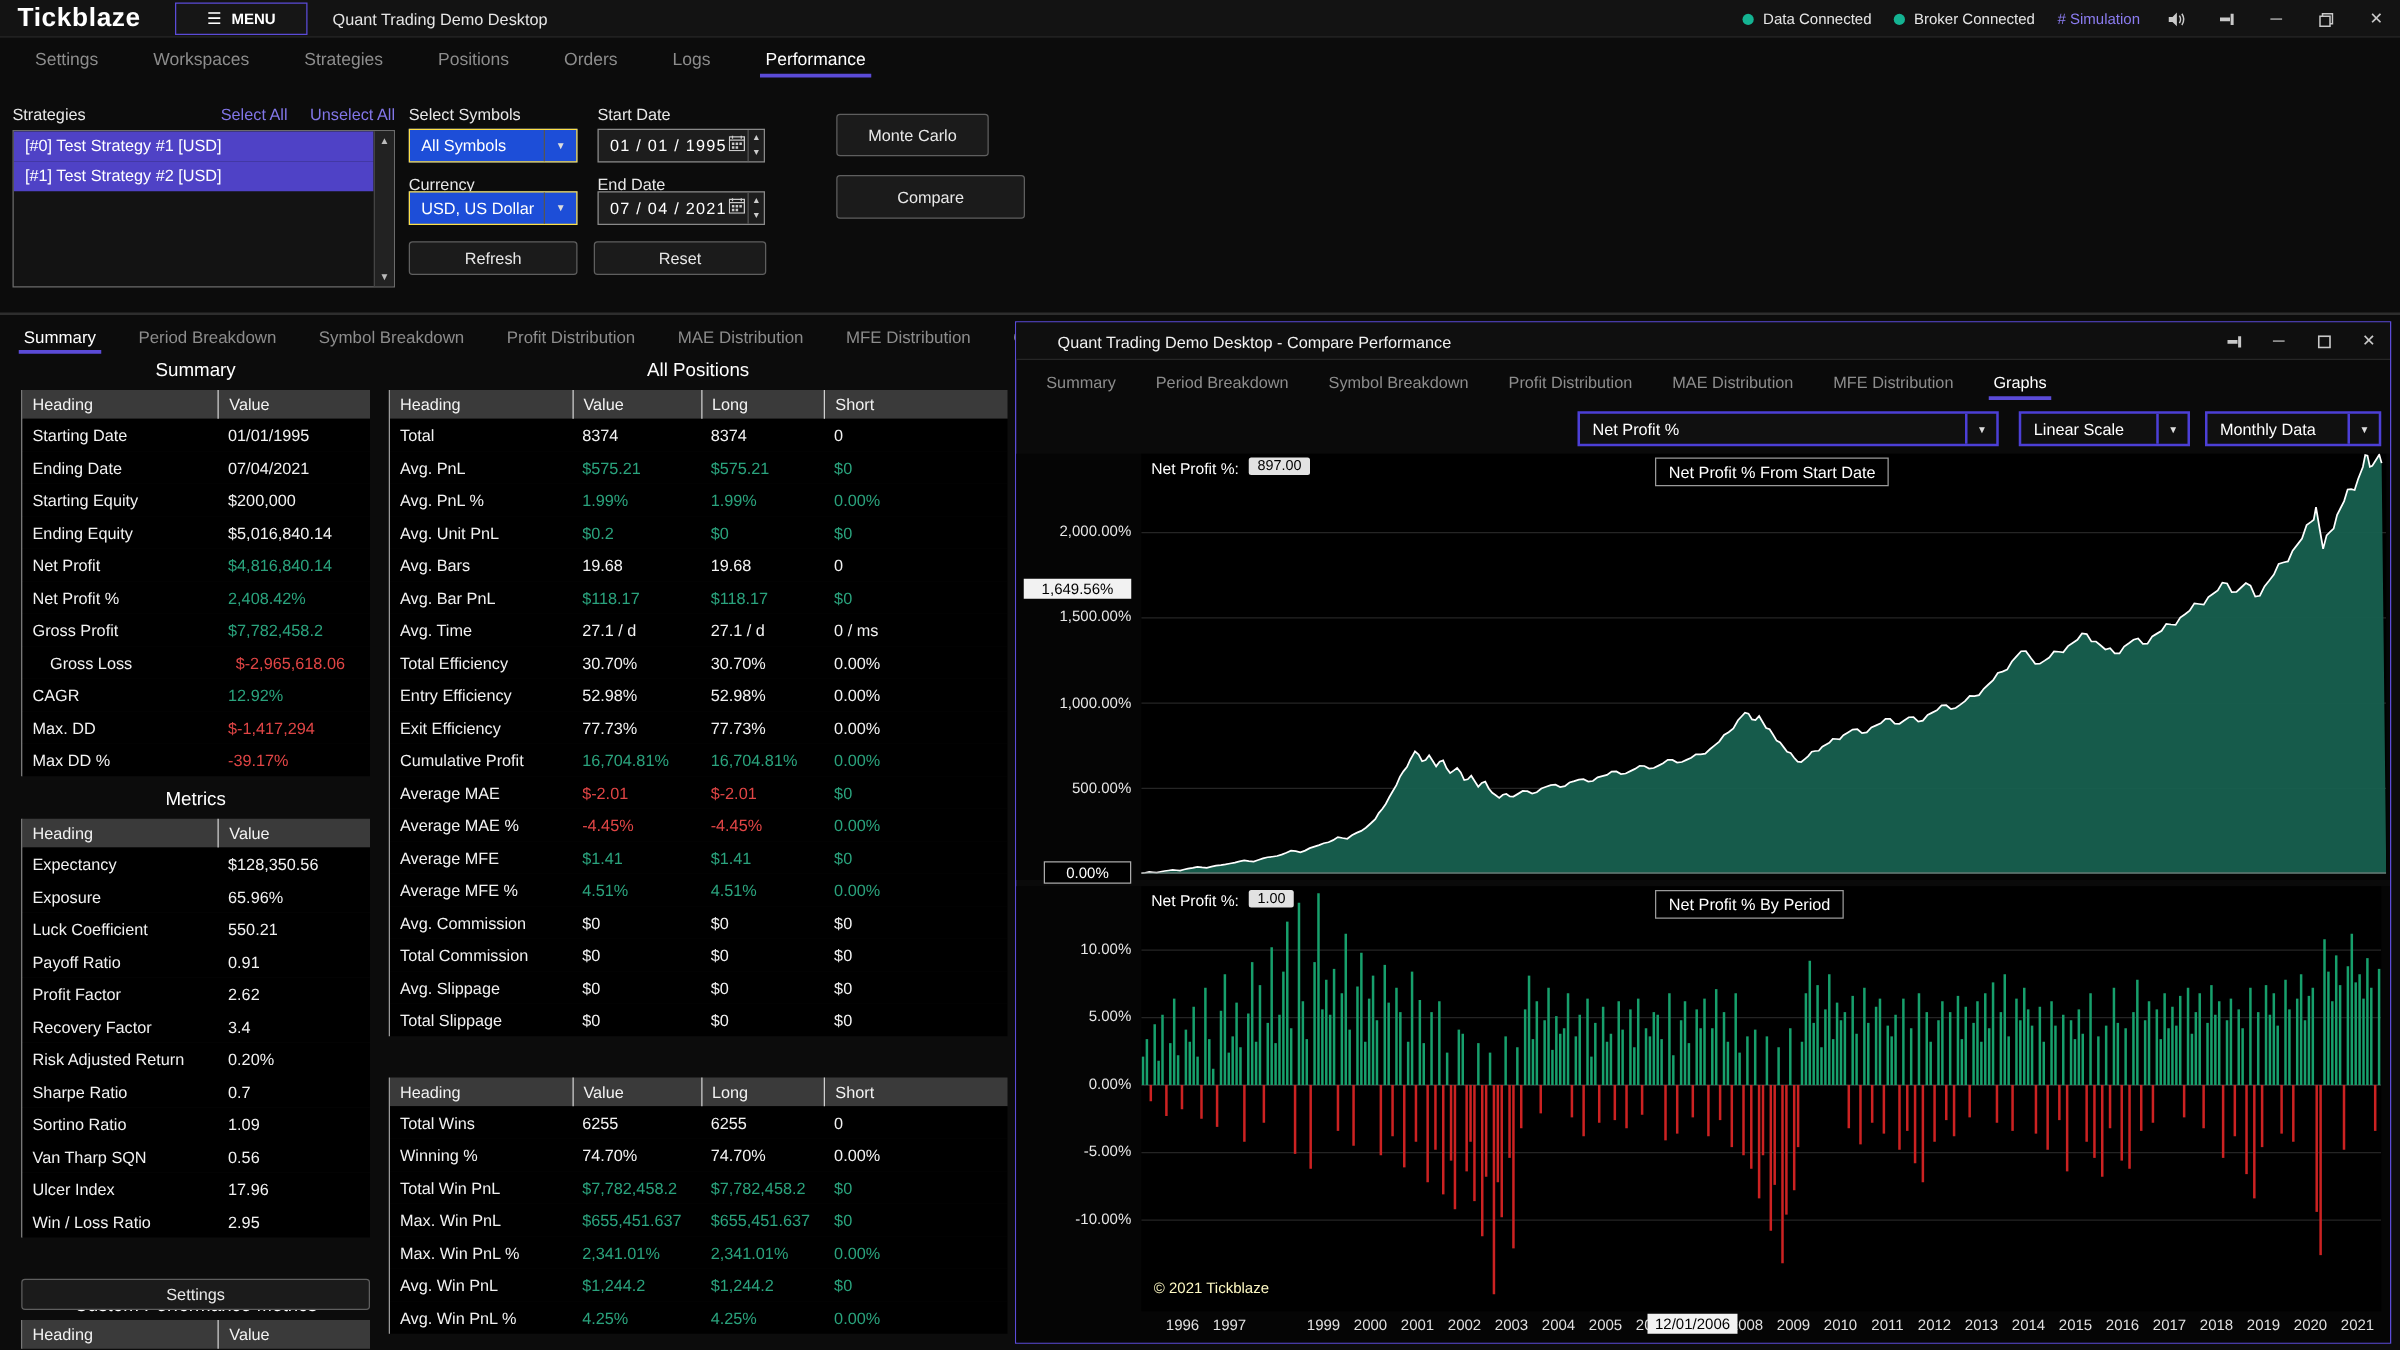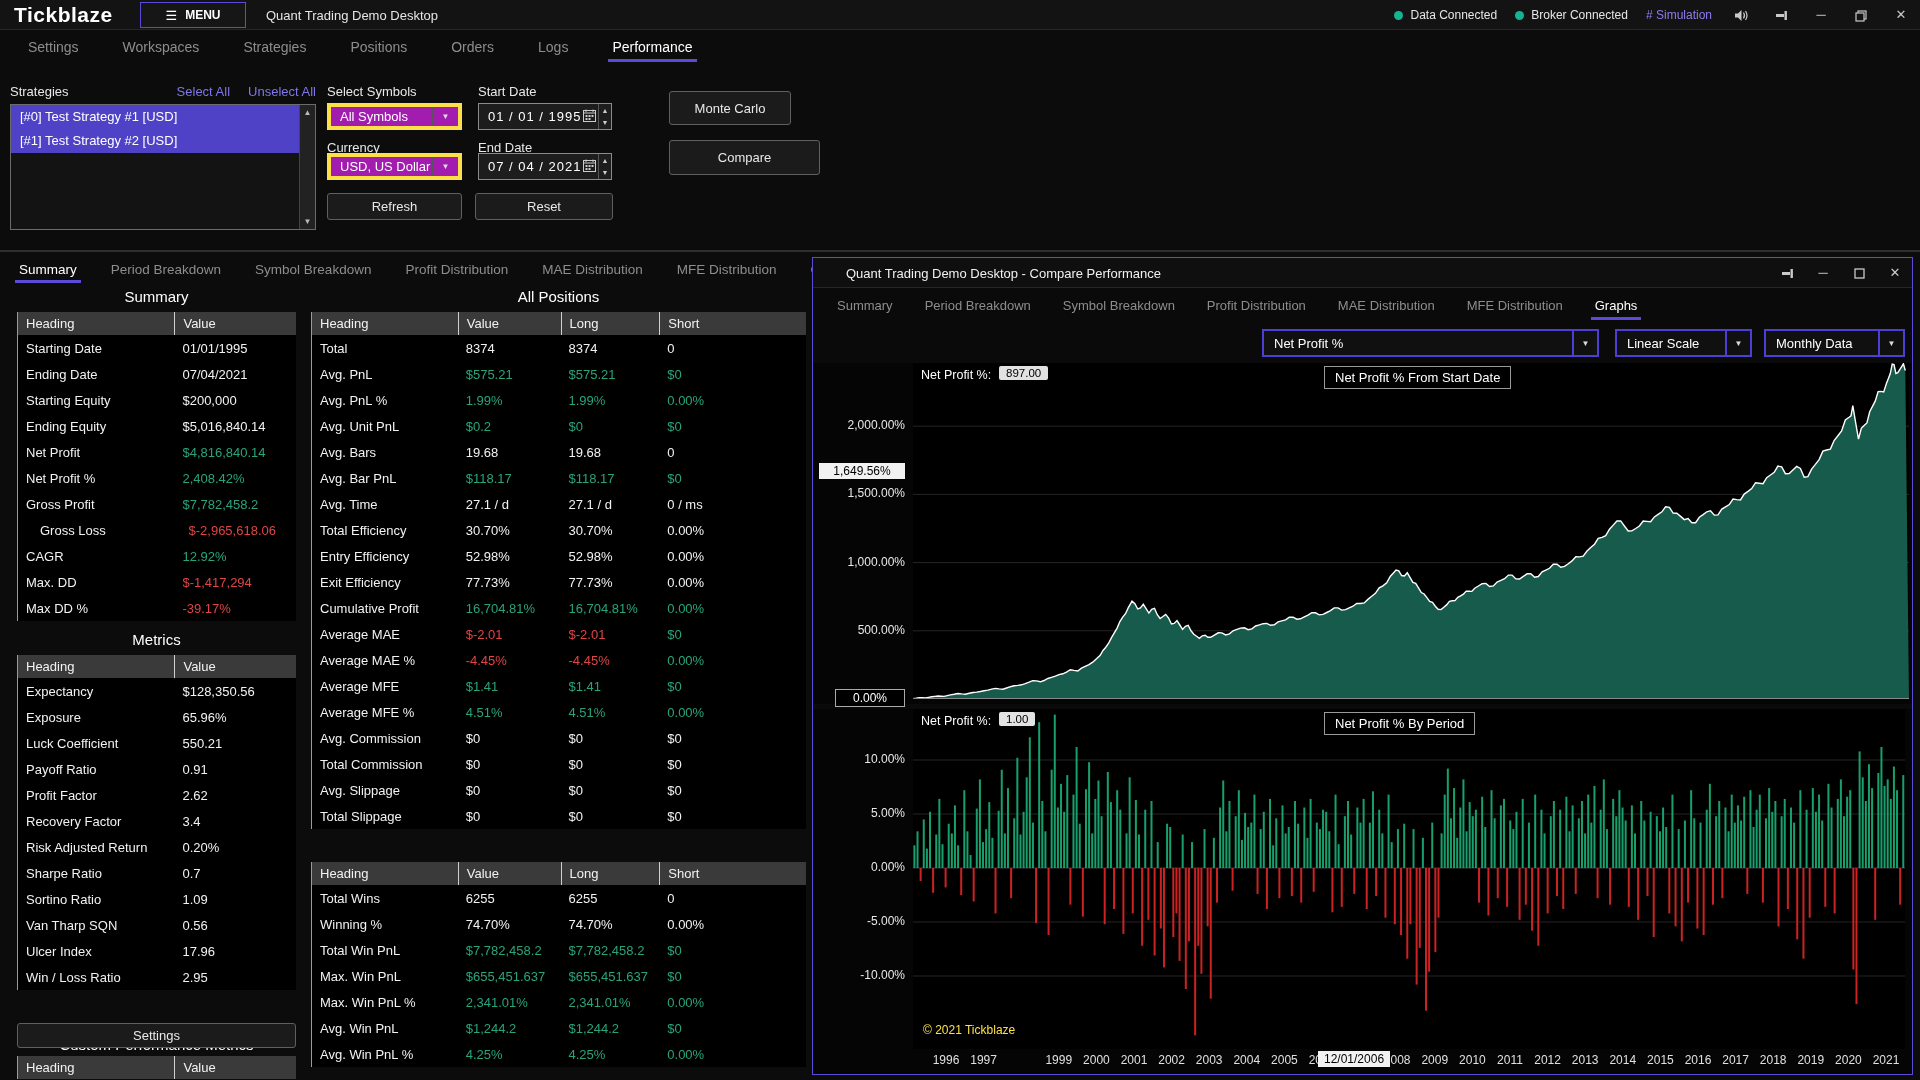--- a/index.html
+++ b/index.html
@@ -29,21 +29,21 @@
   
   .lbl { position:absolute; font-size:13px; color:#e8e8e8; }
   .link { font-size:13px; color:#8276e8; cursor:pointer; }
   .links-row { position:absolute; left:10px; top:84px; width:306px; display:flex; justify-content:flex-end; gap:18px; }
   .listbox { position:absolute; left:10px; top:104px; width:306px; height:126px; border:1px solid #6b6b6b; background:#131313; }
   .list-items { position:absolute; left:0; top:0; right:16px; bottom:0; overflow:hidden; }
   .list-item { height:24px; line-height:24px; padding-left:9px; font-size:13px; color:#fff; cursor:pointer; }
   .list-item.sel { background:#4f42c6; }
   .vscroll { position:absolute; right:0; top:0; bottom:0; width:16px; background:#222; border-left:1px solid #444; display:flex; flex-direction:column; justify-content:space-between; align-items:center; }
   .vscroll .arr { font-size:8px; color:#bbb; padding:3px 0; cursor:pointer; }
-  .combo { position:absolute; height:27px; background:#a21caf; border:4px solid #fde047; display:flex; align-items:center; cursor:pointer; }
+  .combo { position:absolute; height:27px; background:#1d4ed8; border:1px solid #fde047; display:flex; align-items:center; cursor:pointer; }
   .combo .val { flex:1; font-size:13px; color:#fff; padding-left:9px; white-space:nowrap; overflow:hidden; }
   .combo .caret { width:26px; height:100%; display:flex; align-items:center; justify-content:center; font-size:8px; color:#ddd; border-left:1px solid #555; }
   .datebox { position:absolute; height:27px; background:#1d1d1d; border:1px solid #8a8a8a; display:flex; align-items:center; }
   .datebox .dval { flex:1; font-size:13px; color:#fff; padding-left:9px; letter-spacing:1px; white-space:nowrap; }
   .datebox .cal { width:26px; text-align:center; cursor:pointer; }
   .spin { width:20px; height:100%; border-left:1px solid #555; display:flex; flex-direction:column; cursor:pointer; }
   .spin span { flex:1; font-size:7px; color:#ccc; display:flex; align-items:center; justify-content:center; }
   .btn { position:absolute; background:#1b1b1b; border:1px solid #5f5f5f; border-radius:3px; color:#e8e8e8; font-size:13px; display:flex; align-items:center; justify-content:center; cursor:pointer; }
 
   .hsep { position:absolute; left:0; top:250px; width:1920px; height:2px; background:#2e2e2e; }
@@ -75,21 +75,21 @@
 
   .chart-wrap { position:absolute; left:0; background:#050505; }
   .plot { position:absolute; background:#000; }
   .ylab { position:absolute; font-size:12px; color:#e8e8e8; text-align:right; width:92px; }
   .series-lab { position:absolute; font-size:12.5px; color:#fff; }
   .badge { position:absolute; background:#e2e2e2; color:#000; font-size:11.5px; padding:1px 7px; border-radius:2px; }
   .chart-title-box { position:absolute; border:1px solid #9a9a9a; background:rgba(0,0,0,.65); color:#fff; font-size:13px; padding:3px 10px; white-space:nowrap; }
   .axis-callout-white { position:absolute; background:#f2f2f2; color:#000; font-size:12px; padding:1px 6px; text-align:center; }
   .axis-callout-dark { position:absolute; background:#000; color:#fff; font-size:12px; padding:1px 6px; border:1px solid #aaa; text-align:center; }
   .xlab { position:absolute; font-size:12px; color:#e0e0e0; transform:translateX(-50%); }
-  .copyright { position:absolute; font-size:12px; color:#fde047; }
+  .copyright { position:absolute; font-size:12px; color:#fef9c3; }
 </style>
 </head>
 <body>
 
 <div id="app">
 
   <div class="titlebar">
     <div class="logo">Tickblaze</div>
     <div class="menu-btn">
       <span class="bars">☰</span>

